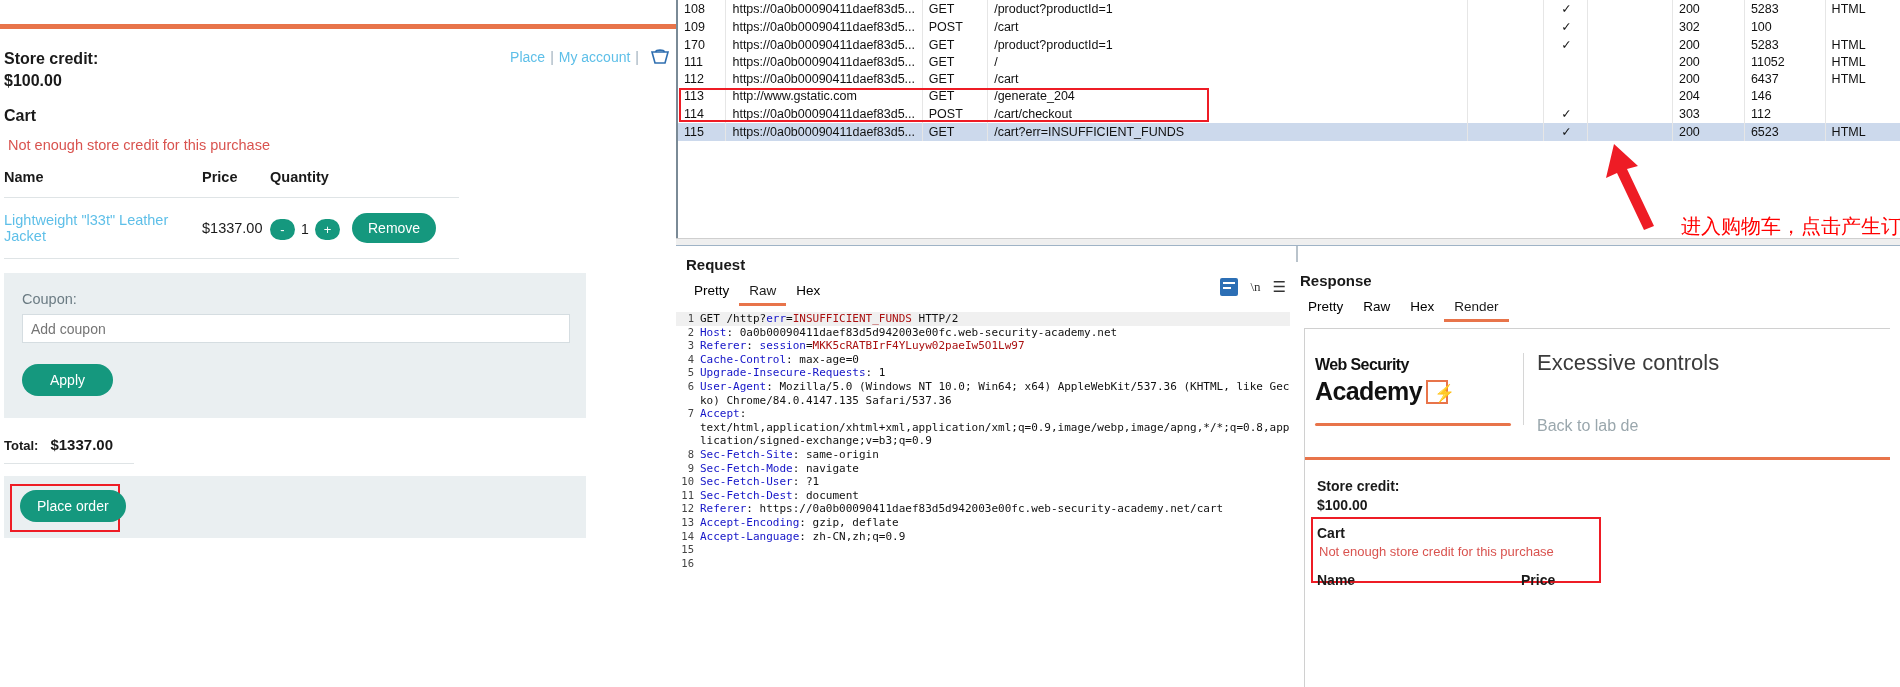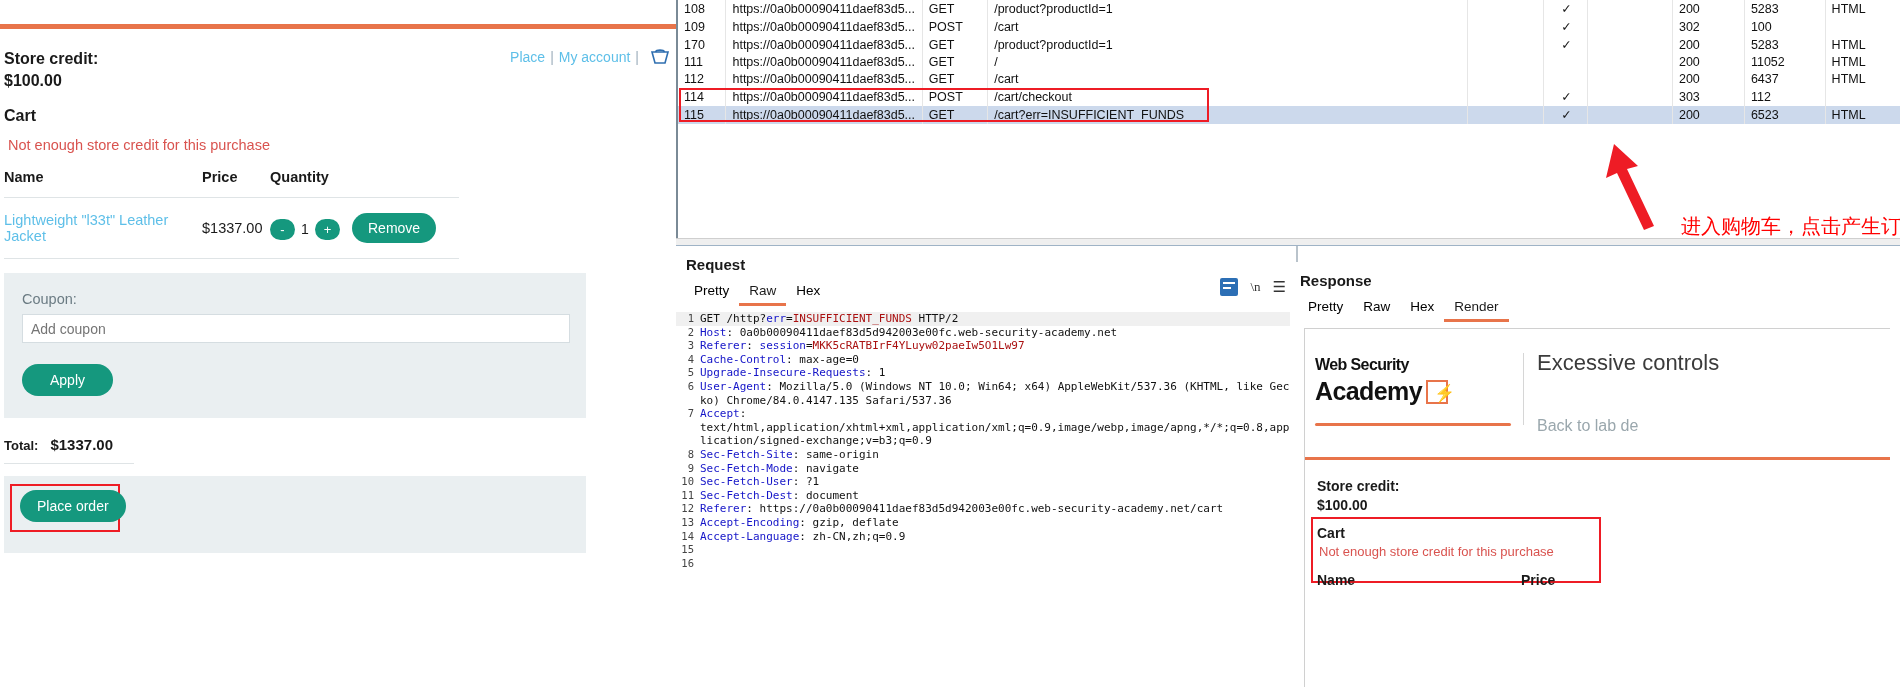--- a/index.html
+++ b/index.html
@@ -80,21 +80,21 @@
     font-family: "Liberation Sans", sans-serif;
   }
   .apply-wrap { margin-top: 21px; }
   .btn-apply { padding: 8px 28px; }
 
   .total-row { margin: 18px 0 0 4px; width: 130px; padding-bottom: 9px; border-bottom: 1px solid #dfe4e6;}
   .total-row .lbl { font-size: 13px; font-weight: bold; color:#1a1a1a; }
   .total-row .val { font-size: 15px; font-weight: bold; color:#1a1a1a; margin-left: 12px;}
 
   .order-panel {
-    background: #eaeff1; width: 582px; margin: 12px 0 0 4px; height: 77px; position: relative;
+    background: #eaeff1; width: 582px; margin: 12px 0 0 4px; height: 62px; position: relative;
   }
   .order-hl {
     position: absolute; left: 6px; top: 8px; width: 110px; height: 48px;
     border: 2px solid #ee1c25; background: transparent;
   }
   .btn-place {
     position: absolute; left: 16px; top: 14px; padding: 8px 17px;
   }
 
   
@@ -327,20 +327,32 @@
               <td class="col-id">112</td>
               <td class="col-host">https://0a0b00090411daef83d5...</td>
               <td class="col-meth">GET</td>
               <td class="col-url">/cart</td>
               <td class="col-edit"></td>
               <td class="col-param"></td>
               <td class="col-pad"></td>
               <td class="col-stat">200</td>
               <td class="col-len">6437</td>
               <td class="col-mime">HTML</td>
+            </tr>
+            <tr>
+              <td class="col-id">113</td>
+              <td class="col-host">http://www.gstatic.com</td>
+              <td class="col-meth">GET</td>
+              <td class="col-url">/generate_204</td>
+              <td class="col-edit"></td>
+              <td class="col-param"></td>
+              <td class="col-pad"></td>
+              <td class="col-stat">204</td>
+              <td class="col-len">146</td>
+              <td class="col-mime"></td>
             </tr>
             <tr>
               <td class="col-id">114</td>
               <td class="col-host">https://0a0b00090411daef83d5...</td>
               <td class="col-meth">POST</td>
               <td class="col-url">/cart/checkout</td>
               <td class="col-edit"></td>
               <td class="col-param">✓</td>
               <td class="col-pad"></td>
               <td class="col-stat">303</td>

